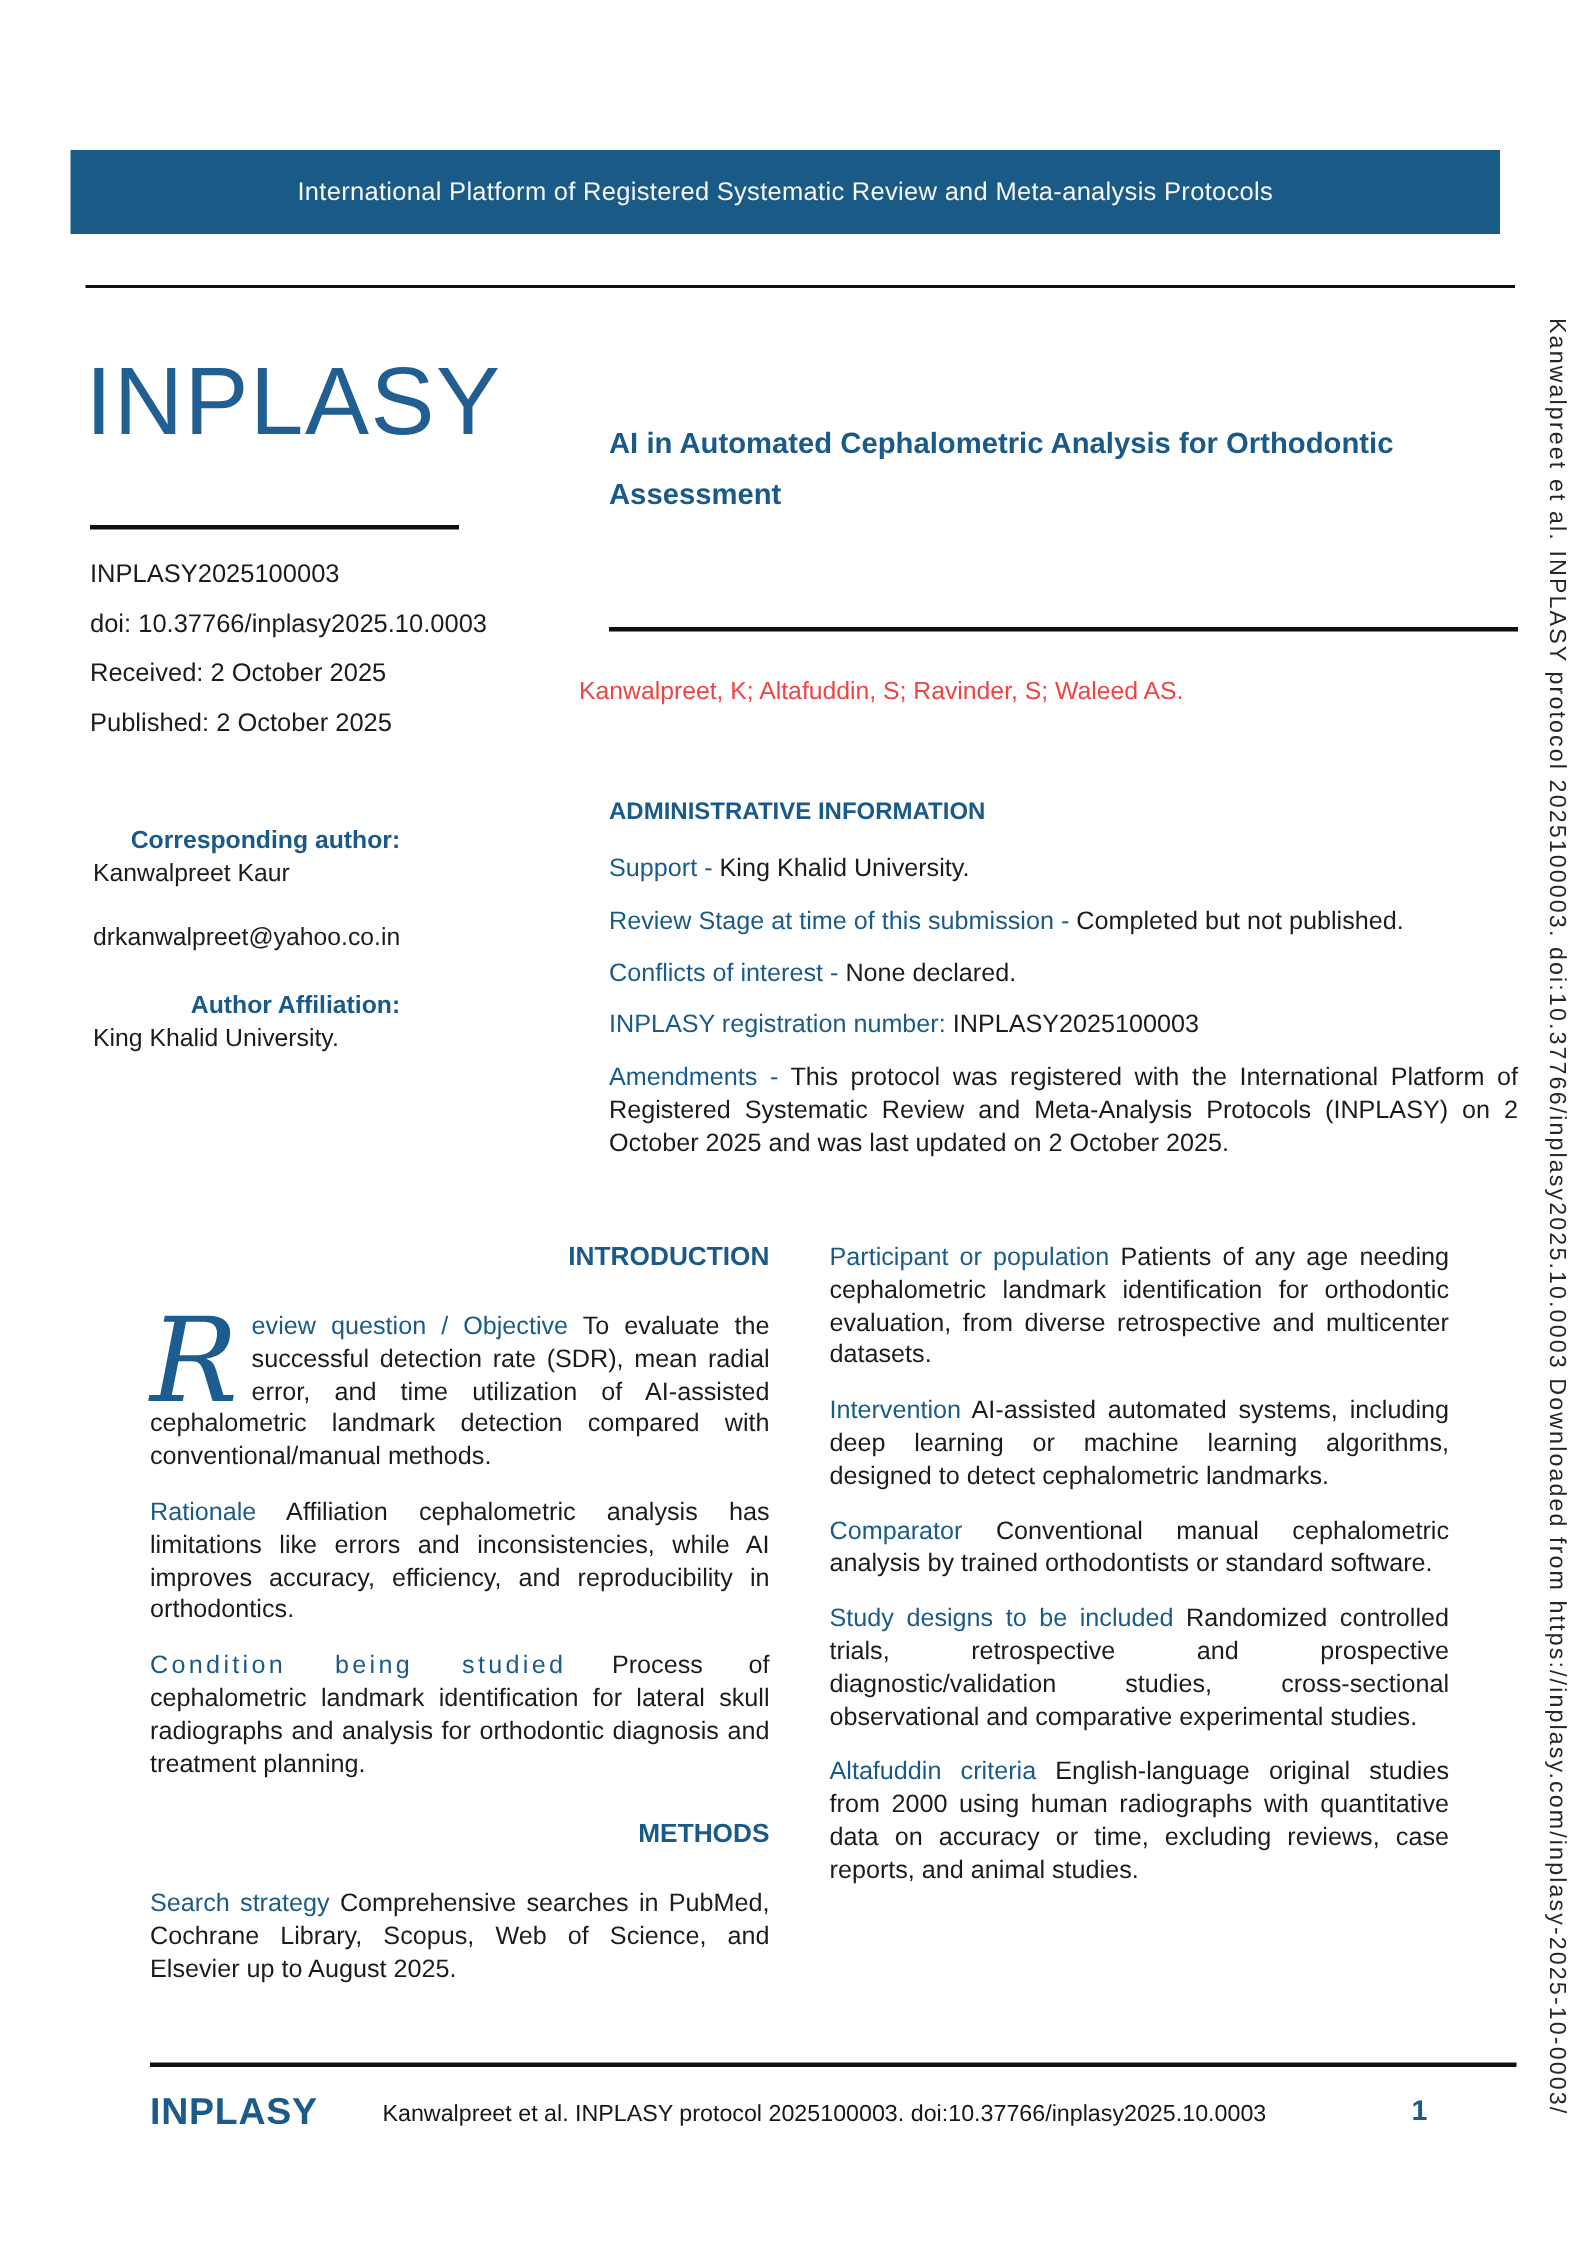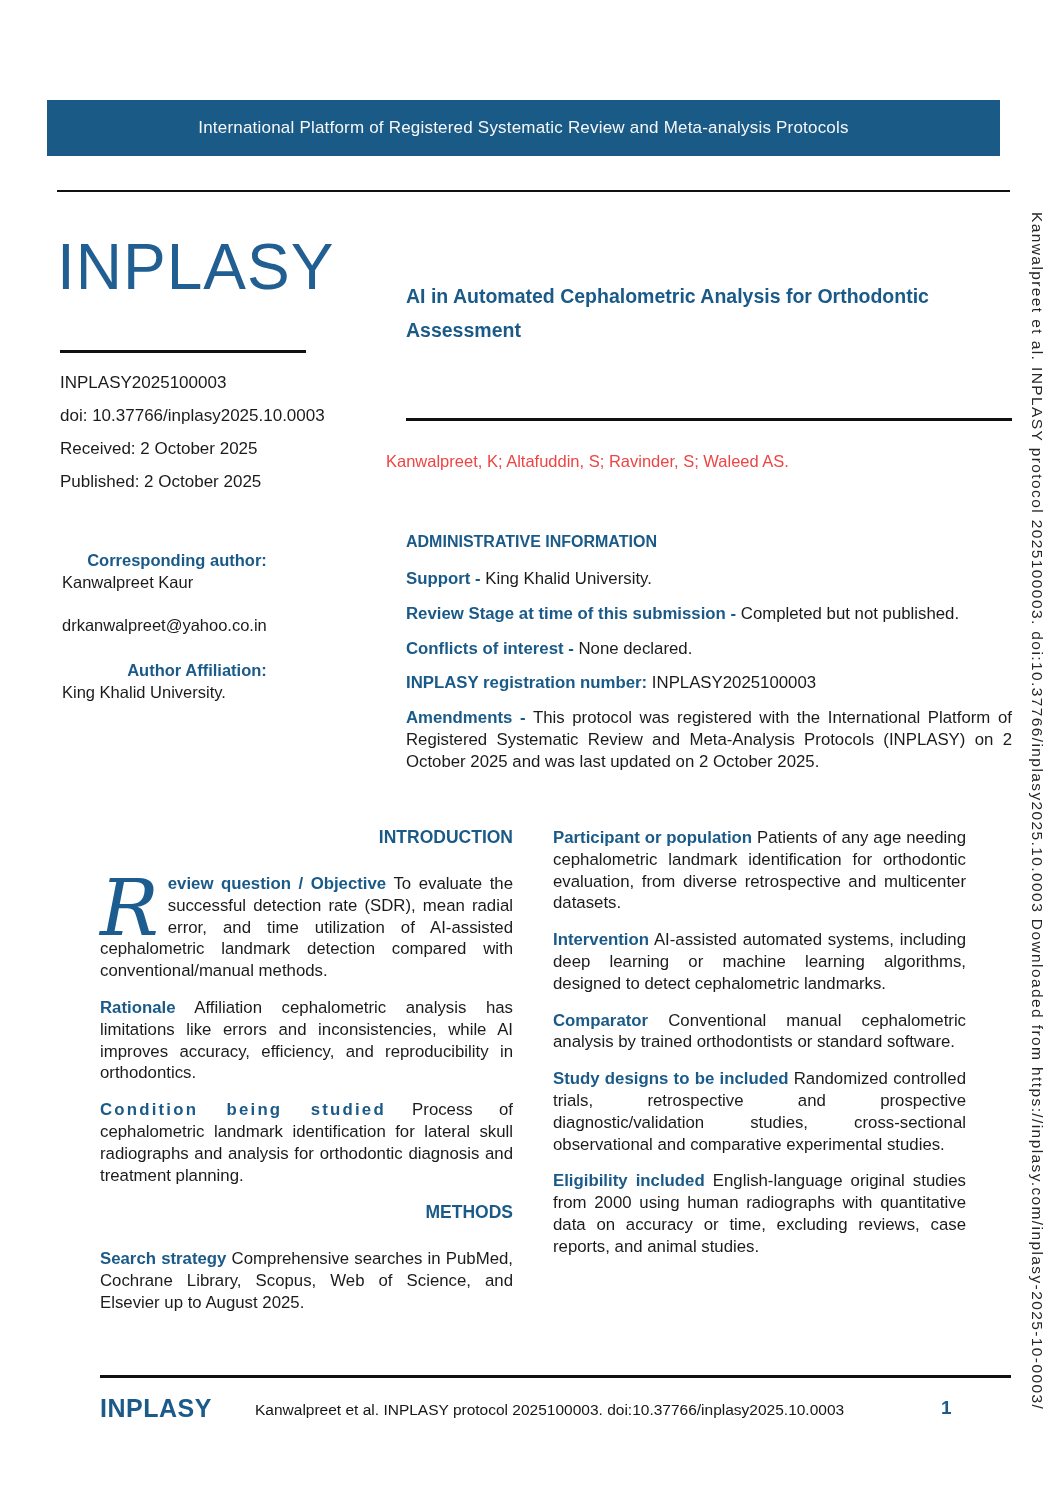--- a/index.html
+++ b/index.html
@@ -37,27 +37,27 @@
   .title {
     position:absolute; left:406px; top:279px; width:600px;
     font-size:19.5px; font-weight:bold; color:#1a5a88; line-height:34px;
   }
   .authors { position:absolute; left:386px; top:452px; font-size:16.5px; color:#ef4444; }
 
   
   .admin { position:absolute; left:406px; top:533px; width:606px; }
   .admin-heading { color:#1a5a88; font-weight:bold; font-size:16px; margin:0 0 17px 0; }
   .para { font-size:16.8px; line-height:21.8px; text-align:justify; margin:0 0 13px 0; color:#1b1b1b; }
-  .lbl { color:#1a5a88; font-weight:bold; }
+  .lbl { color:#1a5a88; font-weight:normal; }
 
   
   .colL { position:absolute; left:100px; top:827px; width:413px; }
   .colR { position:absolute; left:553px; top:827px; width:413px; }
   .sec-heading { color:#1a5a88; font-weight:bold; font-size:17.5px; margin:0 0 26px 0; line-height:20px;text-align:right; }
-  .sec-heading.methods { margin-top:16px; }
+  .sec-heading.methods { margin-top:26px; }
   .colL .para, .colR .para { margin-bottom:15px; }
   .dropcap {
     float:left; font-family:"DejaVu Serif", serif; font-style:italic;
     font-size:78px; line-height:60px; color:#1c5c8e; margin:5px 9px 0 0;
   }
   .spread { letter-spacing:2.2px; }
 
   
   .footer-logo { position:absolute; left:100px; top:1394px; font-size:25px; font-weight:bold; color:#1c5a8a; letter-spacing:0.5px; }
   .footer-cite { position:absolute; left:255px; top:1401px; font-size:15.5px; color:#161616; }
@@ -119,21 +119,21 @@
     <p class="para"><span class="lbl spread">Condition being studied</span><span> Process of cephalometric landmark identification for lateral skull radiographs and analysis for orthodontic diagnosis and treatment planning.</span></p>
     <div class="sec-heading methods">METHODS</div>
     <p class="para"><span class="lbl">Search strategy</span><span> Comprehensive searches in PubMed, Cochrane Library, Scopus, Web of Science, and Elsevier up to August 2025.</span></p>
   </div>
 
   <div class="colR">
     <p class="para"><span class="lbl">Participant or population</span><span> Patients of any age needing cephalometric landmark identification for orthodontic evaluation, from diverse retrospective and multicenter datasets.</span></p>
     <p class="para"><span class="lbl">Intervention</span><span> AI-assisted automated systems, including deep learning or machine learning algorithms, designed to detect cephalometric landmarks.</span></p>
     <p class="para"><span class="lbl">Comparator</span><span> Conventional manual cephalometric analysis by trained orthodontists or standard software.</span></p>
     <p class="para"><span class="lbl">Study designs to be included</span><span> Randomized controlled trials, retrospective and prospective diagnostic/validation studies, cross-sectional observational and comparative experimental studies.</span></p>
-    <p class="para"><span class="lbl">Eligibility included</span><span> English-language original studies from 2000 using human radiographs with quantitative data on accuracy or time, excluding reviews, case reports, and animal studies.</span></p>
+    <p class="para"><span class="lbl">Altafuddin criteria</span><span> English-language original studies from 2000 using human radiographs with quantitative data on accuracy or time, excluding reviews, case reports, and animal studies.</span></p>
   </div>
 
   <div class="rule rule-footer"></div>
   <div class="footer-logo">INPLASY</div>
   <div class="footer-cite">Kanwalpreet et al. INPLASY protocol 2025100003. doi:10.37766/inplasy2025.10.0003</div>
   <div class="footer-page">1</div>
 
   <div class="sidebar">Kanwalpreet et al. INPLASY protocol 2025100003. doi:10.37766/inplasy2025.10.0003 Downloaded from https://inplasy.com/inplasy-2025-10-0003/</div>
 
 </div>

